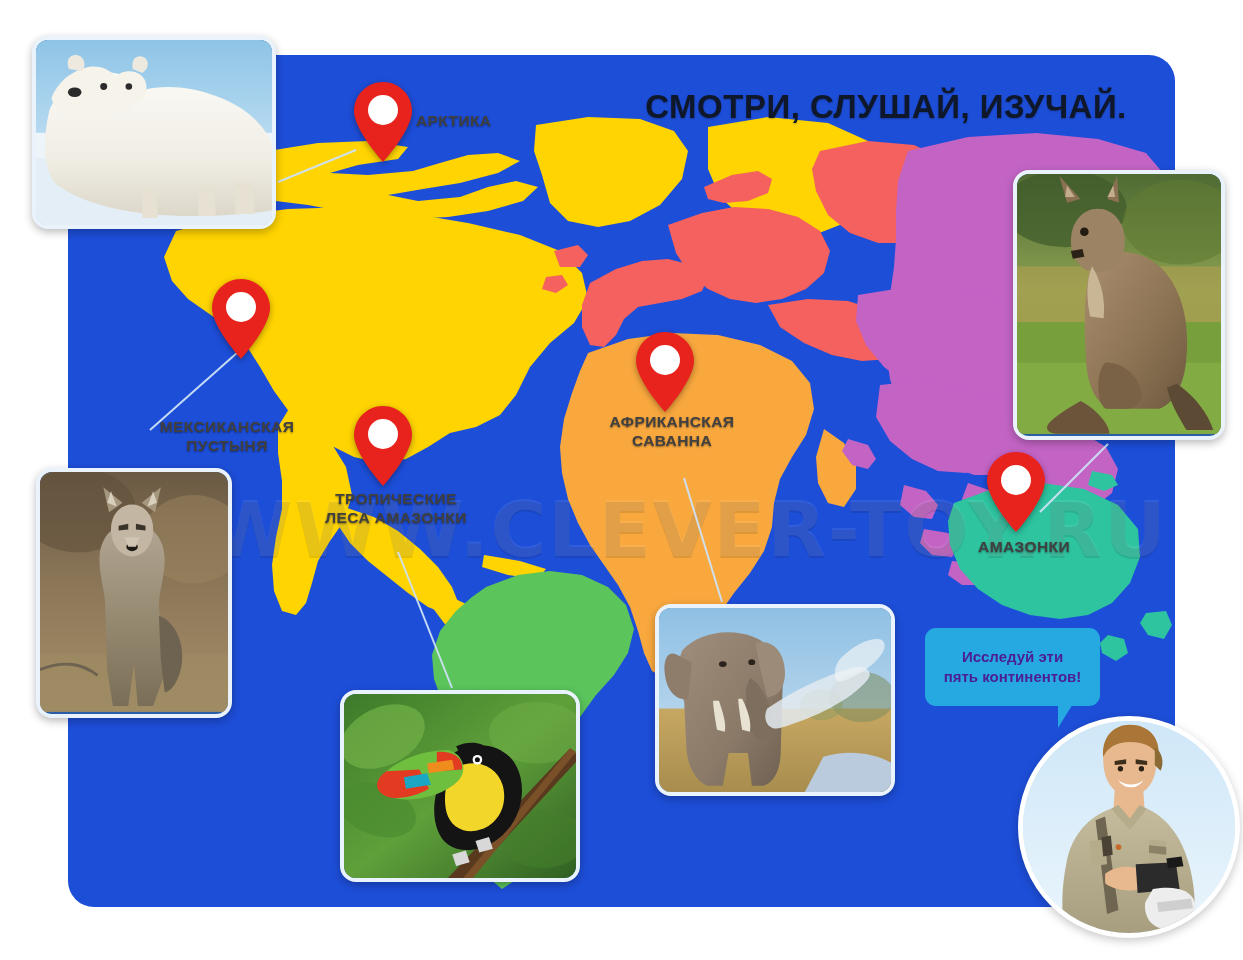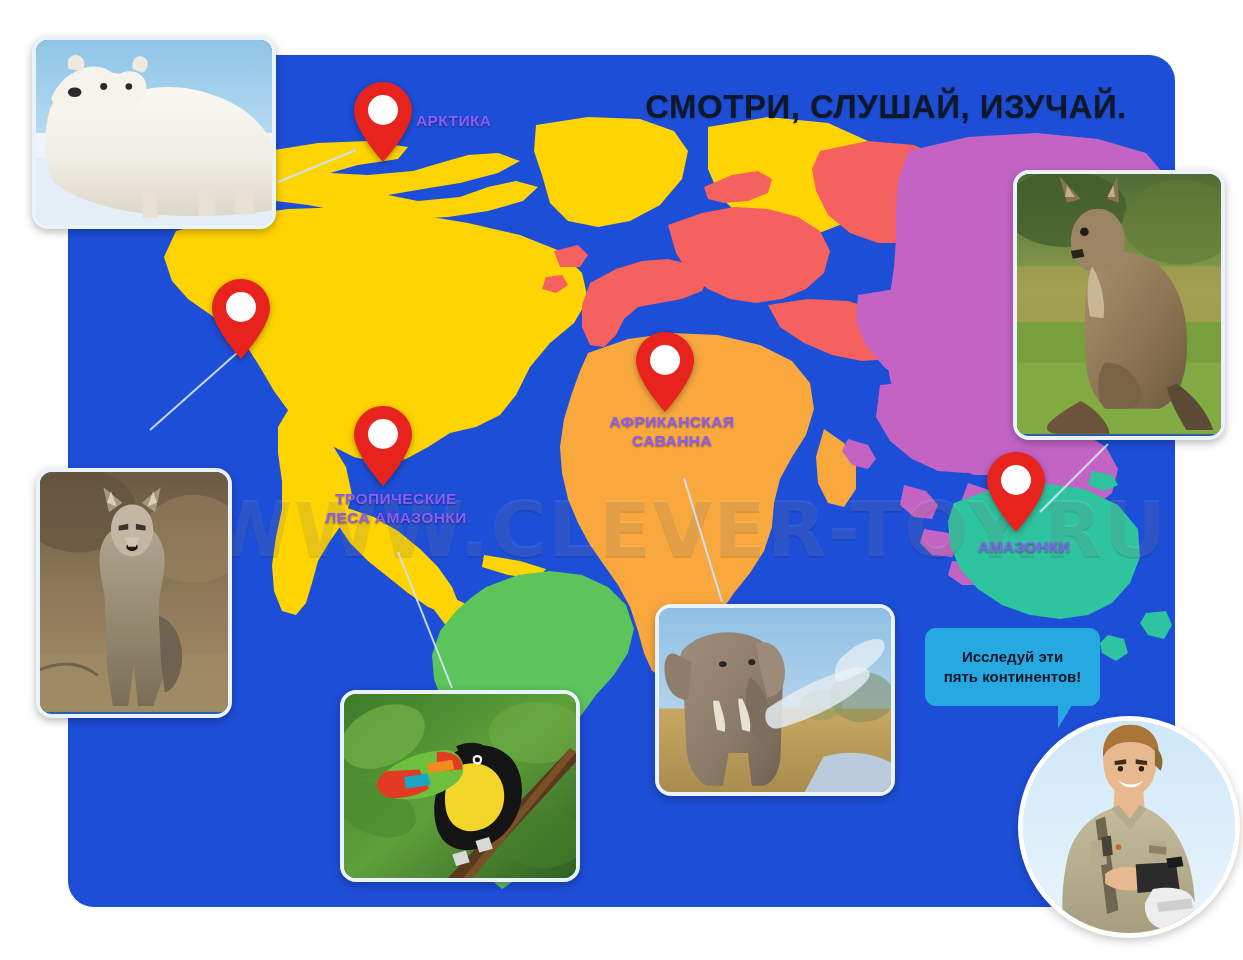--- a/index.html
+++ b/index.html
@@ -58,21 +58,21 @@
   }
 
   
   .pin { position: absolute; width: 62px; height: 84px; }
   .pin svg { width: 100%; height: 100%; display: block;
              filter: drop-shadow(0 2px 3px rgba(0,0,0,.35)); }
 
   
   .map-label {
     position: absolute;
-    color: #8b5cf6;
+    color: #404040;
     font-size: 15.5px;
     font-weight: bold;
     line-height: 1.22;
     letter-spacing: 0.4px;
     text-shadow: 0 1px 2px rgba(0,0,0,.45);
     white-space: pre-line;
   }
   .lbl-center { text-align: center; }
   .lbl-left   { text-align: left; }
 
@@ -94,21 +94,21 @@
   
   #speech-bubble {
     position: absolute;
     left: 925px; top: 628px;
     width: 175px; height: 78px;
     background: #26A9E0;
     border-radius: 11px;
     display: flex; align-items: center; justify-content: center;
   }
   #speech-bubble .txt {
-    color: #0f172a; font-size: 15px; font-weight: bold;
+    color: #4c1d95; font-size: 15px; font-weight: bold;
     text-align: center; line-height: 1.35; white-space: pre-line;
   }
   #speech-tail {
     position: absolute;
     left: 1058px; top: 702px;
     width: 0; height: 0;
     border-left: 16px solid #26A9E0;
     border-bottom: 26px solid transparent;
   }
 
@@ -261,20 +261,22 @@
     </svg>
   </div>
   <div class="pin" style="left:985px; top:450px;">
     <svg viewBox="0 0 62 84">
       <path fill="#E8221C" d="M31 2 C15 2 2 15 2 31 C2 50 31 82 31 82 C31 82 60 50 60 31 C60 15 47 2 31 2 Z"></path>
       <circle cx="31" cy="30" r="15" fill="#ffffff"></circle>
     </svg>
   </div>
 
   <div class="map-label lbl-left" style="left:416px; top:112px;">АРКТИКА</div>
+  <div class="map-label lbl-center" style="left:143px; top:418px; width:168px;">МЕКСИКАНСКАЯ
+ПУСТЫНЯ</div>
   <div class="map-label lbl-center" style="left:318px; top:490px; width:156px;">ТРОПИЧЕСКИЕ
 ЛЕСА АМАЗОНКИ</div>
   <div class="map-label lbl-center" style="left:598px; top:413px; width:148px;">АФРИКАНСКАЯ
 САВАННА</div>
   <div class="map-label lbl-center" style="left:960px; top:538px; width:128px;">АМАЗОНКИ</div>
 
   <div class="photo-card" style="left:32px; top:36px; width:244px; height:193px;">
     <svg class="art" viewBox="0 0 244 193" preserveAspectRatio="none">
       <defs>
         <linearGradient id="pbSky" x1="0" y1="0" x2="0" y2="1">

